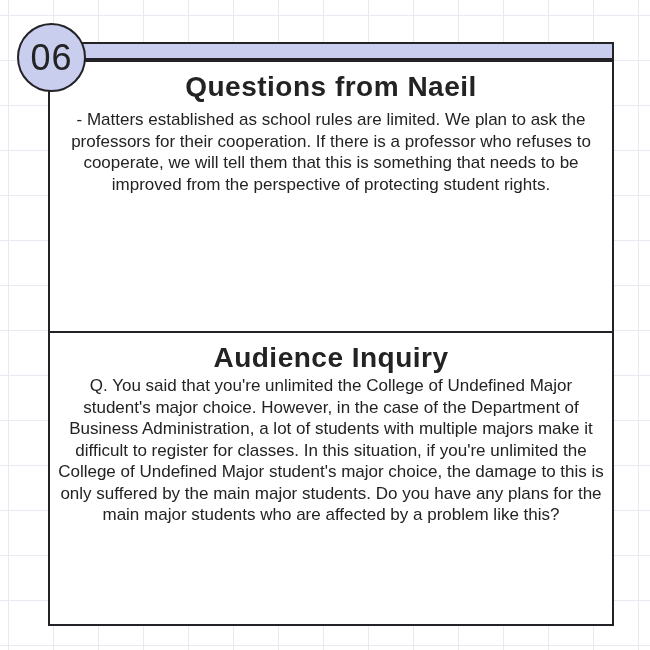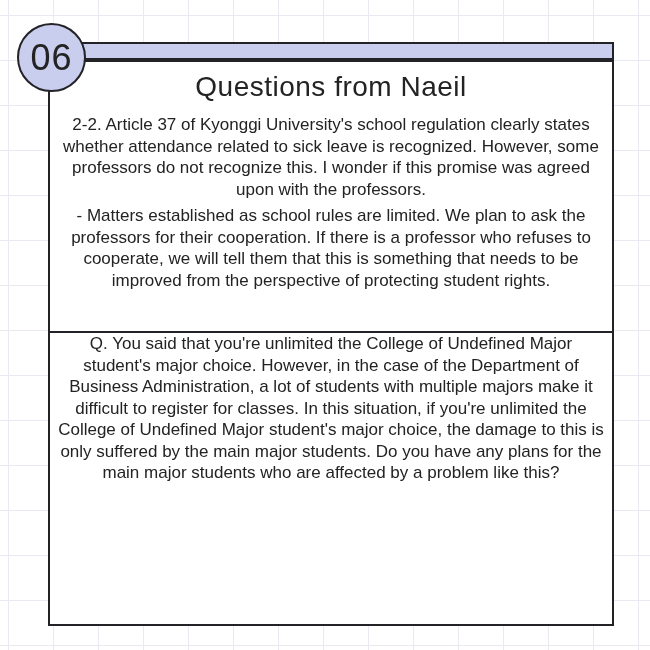--- a/index.html
+++ b/index.html
@@ -47,21 +47,21 @@
     padding:0 4px;
     text-align:center;
     color:var(--text);
   }
   .card.first{height:273px;}
   .card.second{height:295px;margin-top:-2px;}
   .card-title{
     font-size:28px;
     line-height:34px;
     margin:8px 0 0 0;
-    font-weight:400;
+    font-weight:700;
     letter-spacing:0.5px;
     color:var(--text);
   }
   .card p{
     font-size:17px;
     line-height:21.5px;
     margin:0 2px;
     color:var(--text);
   }
   .card.first p.p1{margin-top:10px;}
@@ -88,25 +88,25 @@
 <body>
 
 <div class="page">
 
   <div class="ribbon"></div>
 
   <div class="cards">
 
     <div class="card first">
       <div class="card-title">Questions from Naeil</div>
-      <p class="p1">2-2. Article 37 of Kyonggi University's school regulation clearly states whether attendance related to sick leave is recognized. However, some professors do not recognize this. I wonder if this promise was agreed upon with the professors.</p>
       <p class="p2">- Matters established as school rules are limited. We plan to ask the professors for their cooperation. If there is a professor who refuses to cooperate, we will tell them that this is something that needs to be improved from the perspective of protecting student rights.</p>
     </div>
 
     <div class="card second">
+      <div class="card-title">Audience Inquiry</div>
       <p class="p1">Q. You said that you're unlimited the College of Undefined Major student's major choice. However, in the case of the Department of Business Administration, a lot of students with multiple majors make it difficult to register for classes. In this situation, if you're unlimited the College of Undefined Major student's major choice, the damage to this is only suffered by the main major students. Do you have any plans for the main major students who are affected by a problem like this?</p>
     </div>
 
   </div>
 
   <div class="badge">06</div>
 
 </div>
 
 </body></html>

